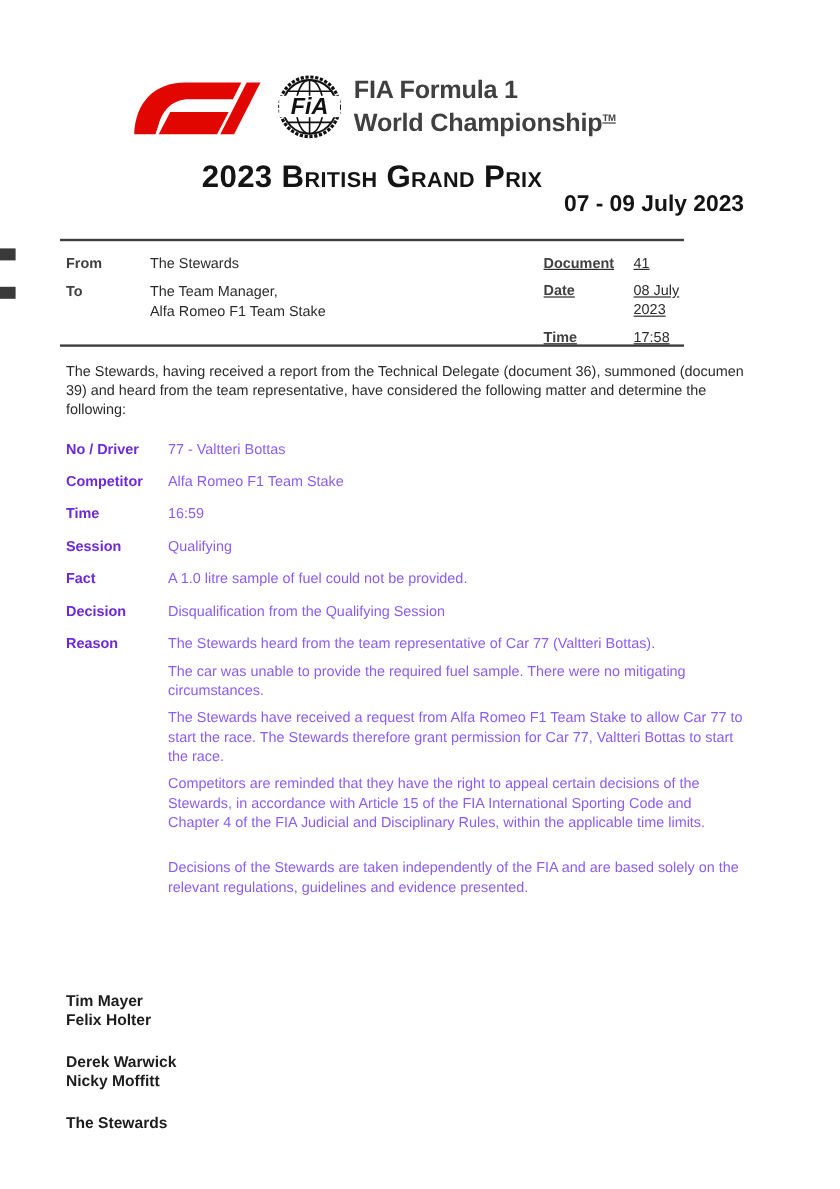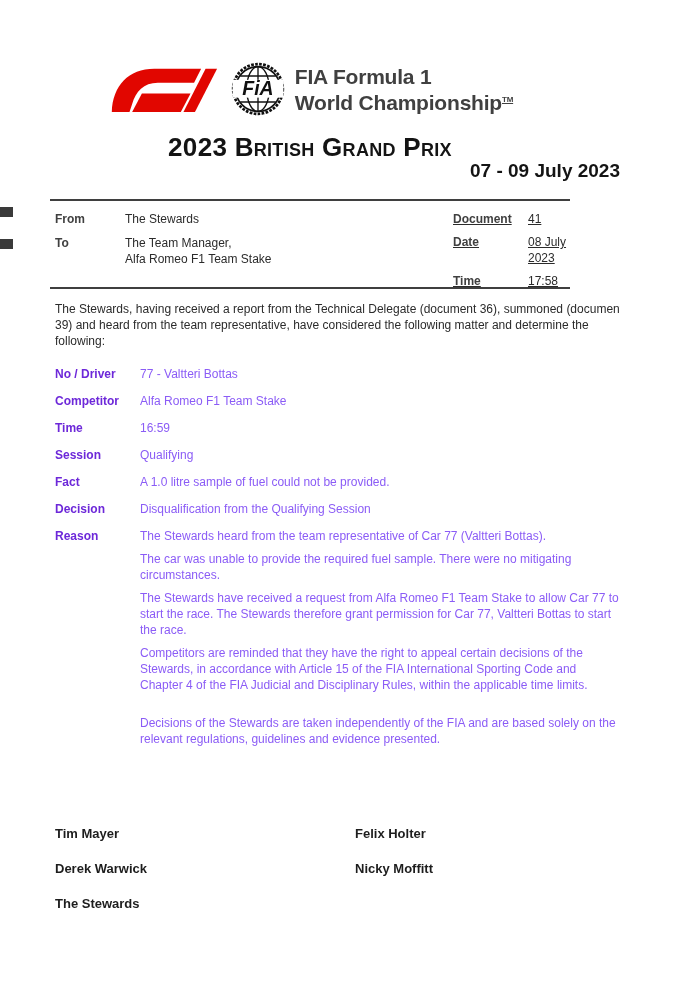--- a/index.html
+++ b/index.html
@@ -42,21 +42,21 @@
   .intro{margin:12px 55px 0 55px;width:580px;font-size:12px;line-height:16px;color:#2b2b2b;}
   .fields{margin:17px 0 0 55px;}
   .frow{display:flex;margin-bottom:11px;}
   .flabel{width:85px;flex:none;font-weight:700;font-size:12px;line-height:16px;color:#6d28d9;}
   .fvalue{width:512px;font-size:12px;line-height:16px;color:#8b5cf6;}
   .reason-paras p{margin:0 0 7px 0;}
   .note{margin-top:22px !important;}
 
   
   .signatures{margin:72px 0 0 55px;font-weight:700;font-size:13px;line-height:16px;color:#1d1d1d;}
-  .sig-row{display:flex;margin-bottom:19px;}
+  .sig-row{display:flex;margin-bottom:19px;flex-direction:column;}
   .sig-left{width:300px;flex:none;}
 </style>
 </head>
 <body>
 
 <div class="page">
 
   <div class="edge-tab tab1"></div>
   <div class="edge-tab tab2"></div>
 

